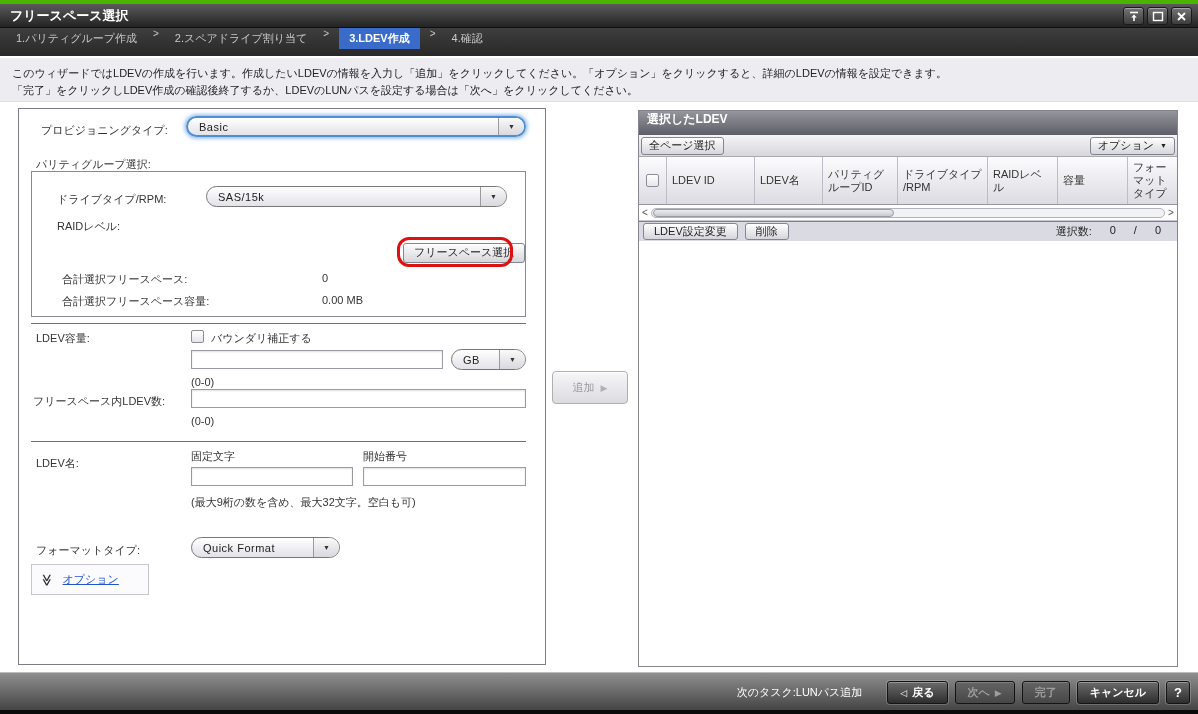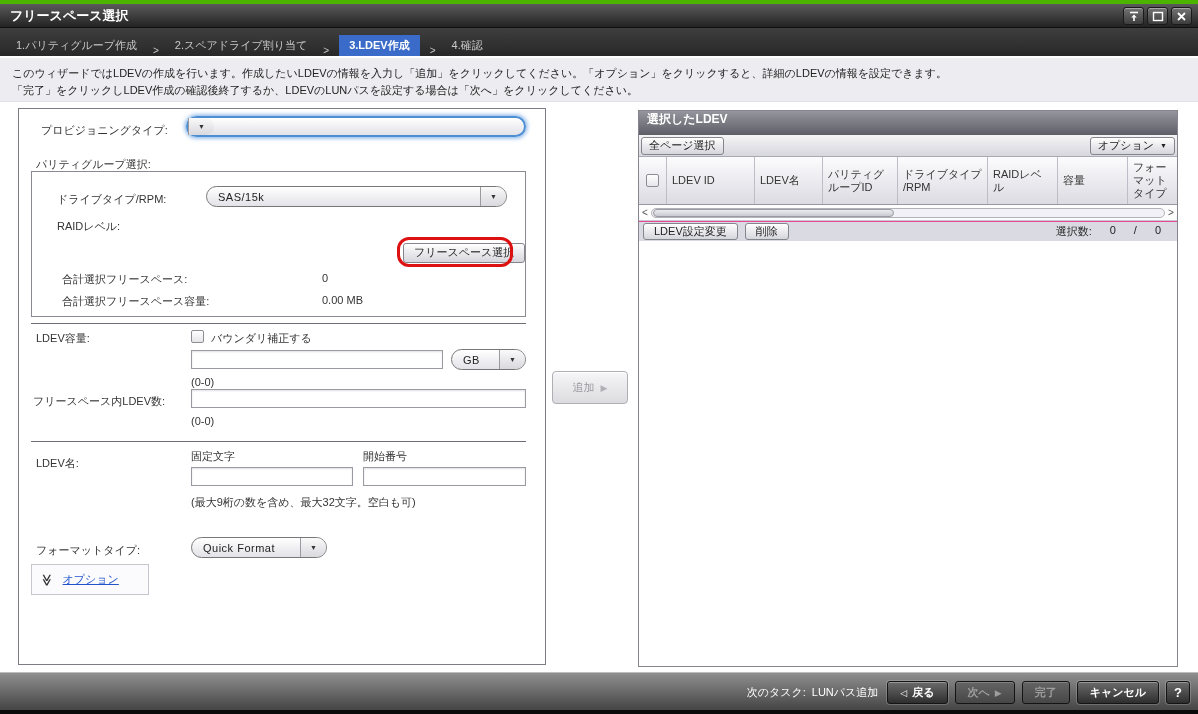--- a/index.html
+++ b/index.html
@@ -23,21 +23,21 @@
   .winbtns { position:absolute; right:6px; top:3px; display:flex; gap:3px; }
   .winbtn {
     width:21px; height:18px; border:1px solid #1a1a1a; border-radius:3px;
     background:linear-gradient(#757575,#3c3c3c);
     box-shadow: inset 0 1px 0 rgba(255,255,255,.35);
     display:flex; align-items:center; justify-content:center;
   }
   .stepsbar {
     position:absolute; left:0; top:28px; width:1198px; height:28px;
     background:linear-gradient(#3e3e3e,#282828);
-    display:flex; align-items:flex-end; gap:10px; padding-left:10px;
+    display:flex; align-items:flex-start; gap:10px; padding-left:10px;
     font-size:11px; color:#c9c9c9;
   }
   .step { padding:3px 6px; }
   .step.active { background:#3a6bc8; color:#fff; font-weight:bold; padding:3px 10px; }
   .step-sep { color:#c9c9c9; font-size:10px; }
   .instructions {
     position:absolute; left:0; top:58px; width:1198px; height:44px;
     background:#ececf1; border-bottom:1px solid #e0e0e6;
     padding:7px 0 0 12px; font-size:11px; line-height:17px; color:#222;
   }
@@ -173,21 +173,21 @@
   .rp-footer .btn { height:17px; margin-right:7px; }
   .sel-count { margin-left:auto; font-size:11px; color:#222; display:flex; gap:18px; padding-right:12px; }
   
   .footerbar {
     position:absolute; left:0; top:672px; width:1198px; height:42px;
     background:linear-gradient(#8f8f8f,#4d4d4d 80%,#404040);
     border-top:1px solid #bdbdbd;
   }
   .footerbar .blackedge { position:absolute; left:0; bottom:0; width:100%; height:4px; background:#0a0a0a; }
   .footer-content { position:absolute; right:8px; top:8px; display:flex; align-items:center; gap:7px; }
-  .next-task { color:#fff; font-size:11px; margin-right:2px; display:flex; gap:6px; }
+  .next-task { color:#fff; font-size:11px; margin-right:18px; display:flex; }
   .help-btn { min-width:24px; padding:0; font-size:13px; }
 </style>
 </head>
 <body>
 
 <div class="green-strip"></div>
 
 <div class="titlebar">
   <span class="title">フリースペース選択</span>
   <div class="winbtns">
@@ -223,20 +223,21 @@
 
 <div class="instructions">
   <div>このウィザードではLDEVの作成を行います。作成したいLDEVの情報を入力し「追加」をクリックしてください。「オプション」をクリックすると、詳細のLDEVの情報を設定できます。</div>
   <div>「完了」をクリックしLDEV作成の確認後終了するか、LDEVのLUNパスを設定する場合は「次へ」をクリックしてください。</div>
 </div>
 
 <div class="left-panel">
 
   <span class="lbl" style="left:22px; top:14px;">プロビジョニングタイプ:</span>
   <div class="ddl focused" style="left:167px; top:7px; width:340px;">
+    <span class="txt">Basic</span>
     <span class="arrow">▼</span>
   </div>
 
   <span class="lbl" style="left:17px; top:48px;">パリティグループ選択:</span>
 
   <div class="groupbox">
     <span class="lbl" style="left:25px; top:20px;">ドライブタイプ/RPM:</span>
     <span class="lbl" style="left:25px; top:47px;">RAIDレベル:</span>
     <span class="lbl" style="left:30px; top:100px;">合計選択フリースペース:</span>
     <span class="val" style="left:290px; top:100px;">0</span>
@@ -271,21 +272,21 @@
   <div class="sep" style="top:332px;"></div>
 
   <span class="lbl" style="left:17px; top:347px;">LDEV名:</span>
   <span class="lbl" style="left:172px; top:340px;">固定文字</span>
   <span class="lbl" style="left:344px; top:340px;">開始番号</span>
   <input class="tin" style="left: 172px; top: 358px; width: 162px;">
   <input class="tin" style="left: 344px; top: 358px; width: 163px;">
   <span class="lbl" style="left:172px; top:386px;">(最大9桁の数を含め、最大32文字。空白も可)</span>
 
   <span class="lbl" style="left:17px; top:434px;">フォーマットタイプ:</span>
-  <div class="ddl" style="left:172px; top:428px; width:136px;">
+  <div class="ddl" style="left:172px; top:428px; width:149px;">
     <span class="txt">Quick Format</span>
     <span class="arrow">▼</span>
   </div>
 
   <div class="opt-expander">
     <span class="dbl-chevron">≫</span>
     <span class="opt-link">オプション</span>
   </div>
 </div>
 

